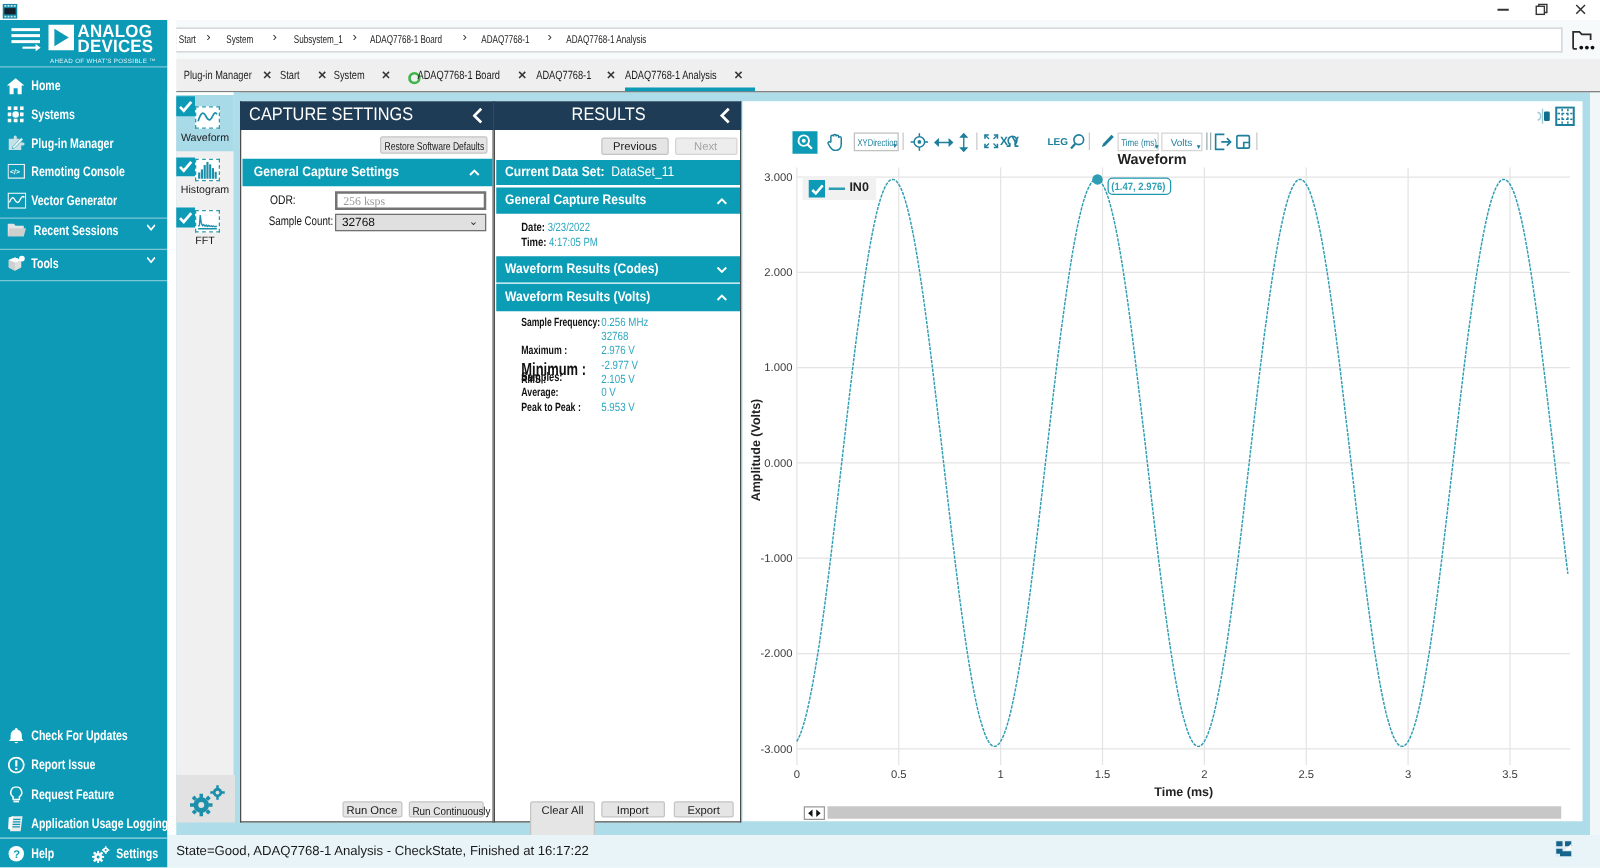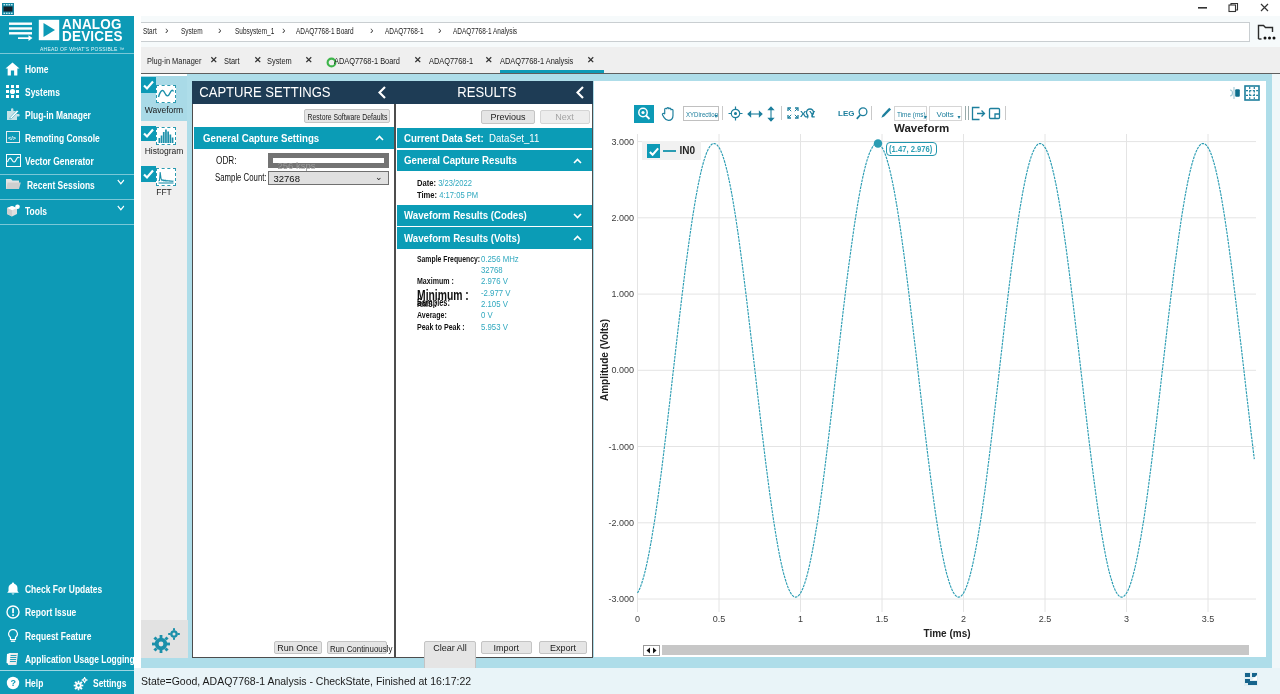--- a/index.html
+++ b/index.html
@@ -373,21 +373,21 @@
     <div class="abs" style="left:192px;top:81px;width:203px;height:22.5px;background:#1e3c55;color:#fff;font-size:14.5px;text-align:left;line-height:22px;padding-right:16px;"><span class="sx" style="transform:scaleX(0.9);transform-origin:50% 50%;">CAPTURE SETTINGS</span><svg width="8" height="13" viewBox="0 0 8 13" style="position:absolute;left:186px;top:5px">
           <path d="M7 1 L1.5 6.5 L7 12" stroke="#fff" stroke-width="2.2" fill="none"></path>
         </svg></div>
     <div class="btn" style="left:303.5px;top:108.5px;width:86px;height:14.5px;line-height:13px;">
         <span class="sx" style="position:absolute;left:-13px;top:1px;transform:scaleX(0.76);transform-origin:50% 50%;width:111px;">Restore Software Defaults</span>
       </div>
     <div class="tealbar" style="left:193.5px;top:127px;width:200px;height:22px;line-height:22px;"><span class="sx" style="margin-left:9px;transform:scaleX(0.88);">General Capture Settings</span><svg width="9" height="6" viewBox="0 0 9 6" style="position:absolute;right:10px;top:8px">
           <path d="M1 5 L4.5 1.5 L8 5" stroke="#fff" stroke-width="1.6" fill="none"></path>
         </svg></div>
     <div class="abs" style="left:216px;top:155px;font-size:10px;color:#111;"><span class="sx" style="transform:scaleX(0.82);">ODR:</span></div>
-    <div class="abs" style="left:267.5px;top:153px;width:121px;height:14.5px;background:#fff;border:5px solid #737373;">
+    <div class="abs" style="left:267.5px;top:153px;width:121px;height:14.5px;background:#fff;border:2px solid #737373;font-family:Liberation Serif, serif;">
         <span style="position:absolute;left:5px;top:2px;font-size:9.5px;color:#9a9a9a;">256 ksps</span>
       </div>
     <div class="abs" style="left:215px;top:172px;font-size:10px;color:#111;"><span class="sx" style="transform:scaleX(0.78);">Sample Count:</span></div>
     <div class="abs" style="left:267.5px;top:170.5px;width:121px;height:14px;background:#e0e0e0;border:1px solid #707070;">
         <span style="position:absolute;left:5px;top:1.5px;font-size:9.5px;color:#111;">32768</span>
         <span style="position:absolute;right:5px;top:0.5px;font-size:9px;color:#222;">⌄</span>
       </div>
     <div class="btn" style="left:273.5px;top:641px;width:48px;height:13px;line-height:12px;">Run Once</div>
     <div class="btn" style="left:327px;top:641px;width:60px;height:13px;line-height:12px;">
         <span class="sx" style="position:absolute;left:-2px;top:0.5px;transform:scaleX(0.88);transform-origin:50% 50%;width:65px;">Run Continuously</span>

